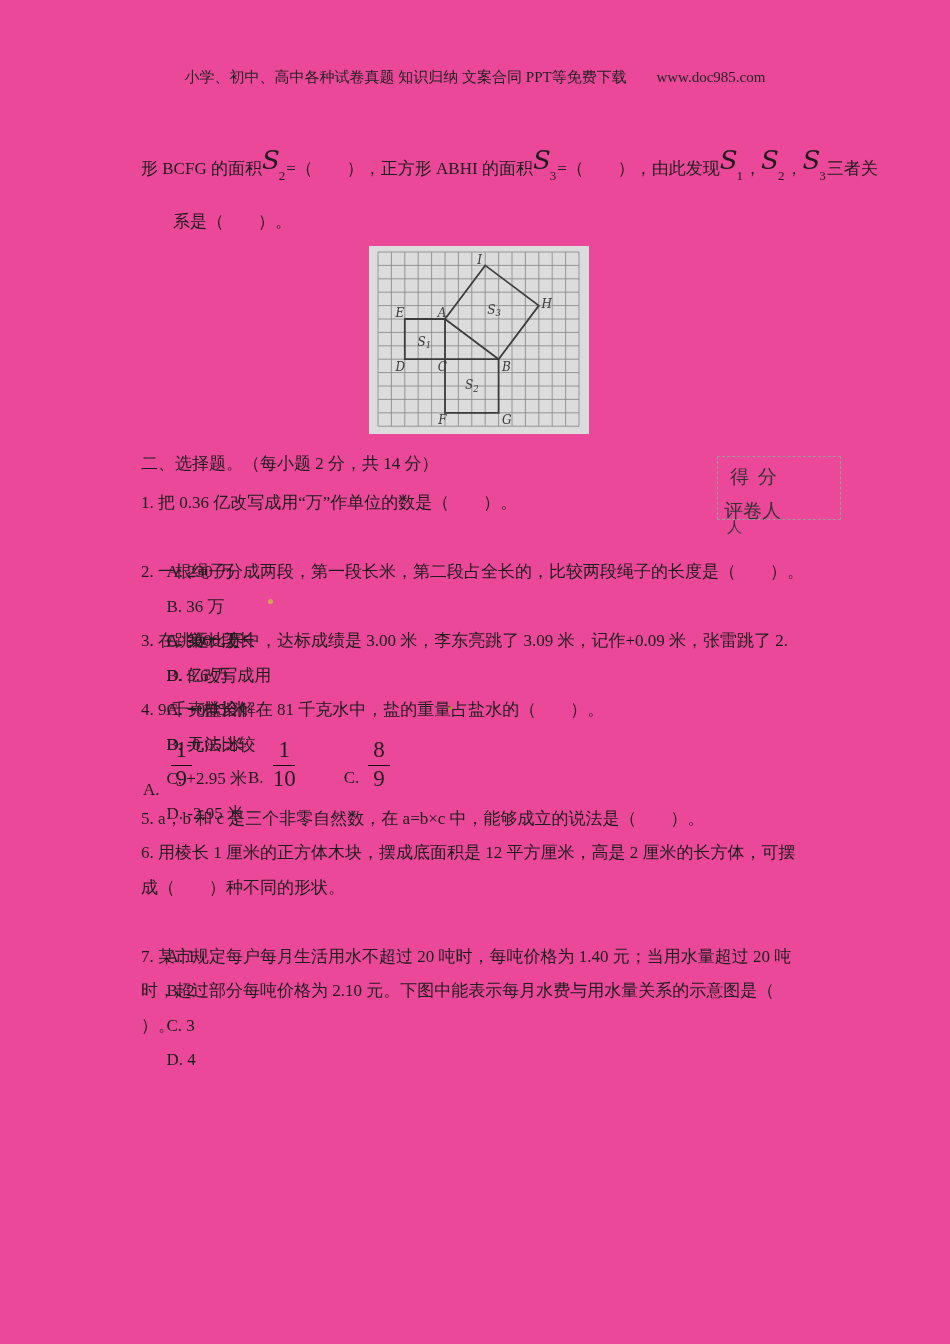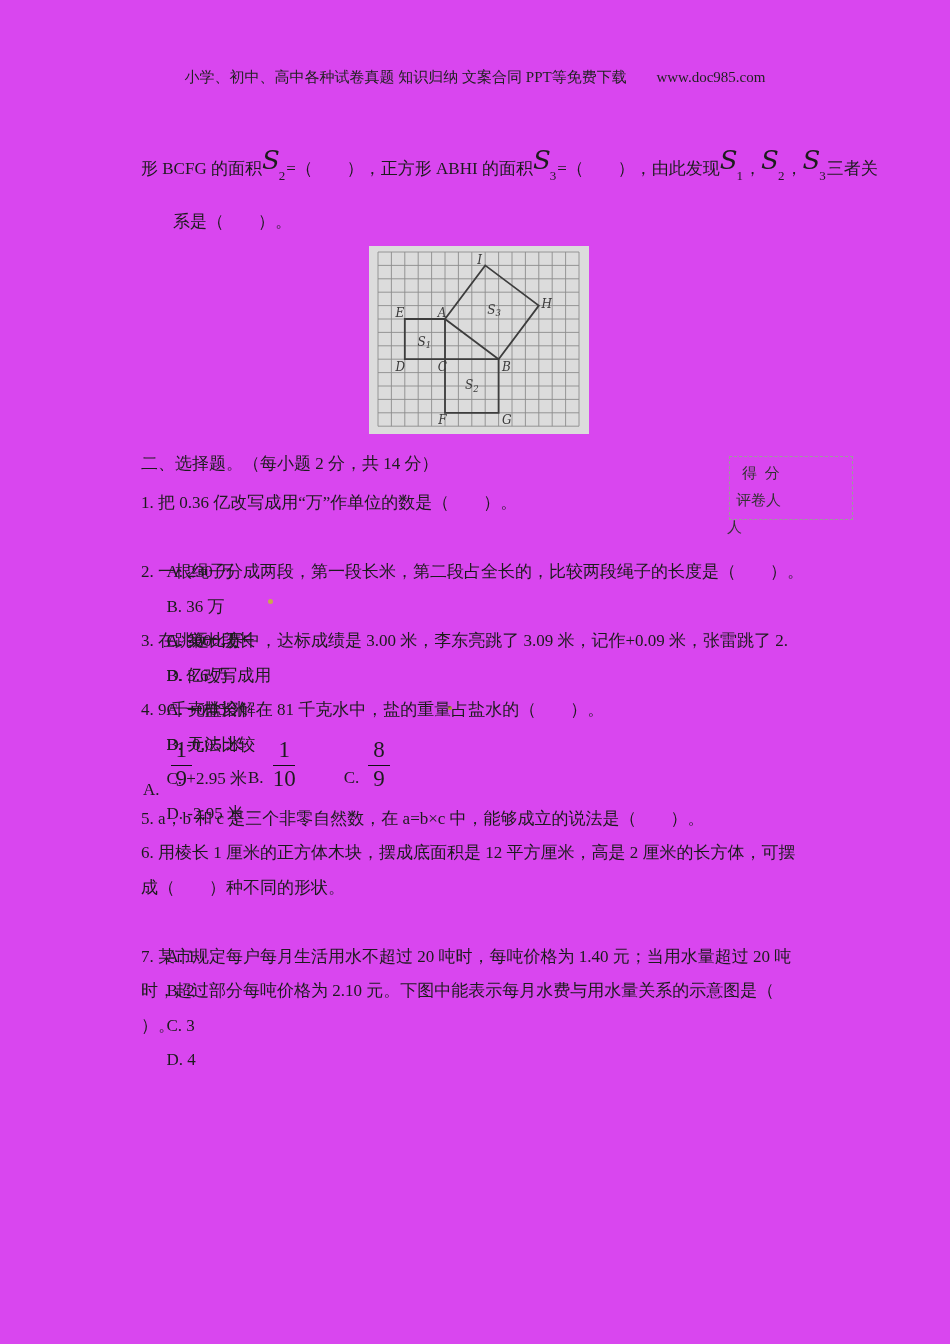--- a/index.html
+++ b/index.html
@@ -1,28 +1,28 @@
 <!DOCTYPE html>
 <html><head>
 <meta charset="utf-8">
 <style>
   html,body{margin:0;padding:0;background:#ffffff;}
-  .page{position:relative;width:950px;height:1344px;background:#d946ef;overflow:hidden;
+  .page{position:relative;width:950px;height:1344px;background:#ec4899;overflow:hidden;
         font-family:"Liberation Serif","DejaVu Serif",serif;color:#1c1c1c;}
   .hdr{position:absolute;top:68px;left:0;width:100%;text-align:center;font-size:15px;color:#222;}
   .hdr .site{margin-left:26px;}
   .introl{position:absolute;left:141px;width:700px;font-size:17px;white-space:pre;}
   .il1{top:150px;}
   .il2{top:210px;margin-left:32px;}
   .mv{font-style:italic;font-size:26px;position:relative;top:-5px;font-family:"DejaVu Serif",serif;}
   sub.msub{font-size:13px;position:relative;top:2px;left:-1px;}
   .figwrap{position:absolute;left:369px;top:246px;}
   .sect{position:absolute;left:141px;top:452px;font-size:17px;}
   .scorebox{position:absolute;left:717px;top:456px;width:122px;height:62px;
-            border:1px dashed #9b9b9b;font-size:15px;color:#333;margin-left:12px;}
+            border:1px dashed #9b9b9b;font-size:19px;color:#333;}
   .scorebox .r1{padding:7px 0 0 12px;letter-spacing:2px;}
   .scorebox .r2{padding:8px 0 0 6px;}
   .belowbox{position:absolute;left:727px;top:518px;font-size:15px;color:#333;}
   .qcol{position:absolute;left:141px;top:486px;width:700px;font-size:17px;}
   .qline{height:34.5px;line-height:34.5px;white-space:pre;}
   .opt{display:inline-block;vertical-align:top;}
   .w134{width:134px}.w116{width:116px}.w124{width:124px}
   .w187{width:187px}.w180{width:180px}.w176{width:176px}.w100{width:100px}.w120{width:120px}
   .w200{width:200px}
   .w113{width:113px}.w112{width:112px}.w103{width:103px}

